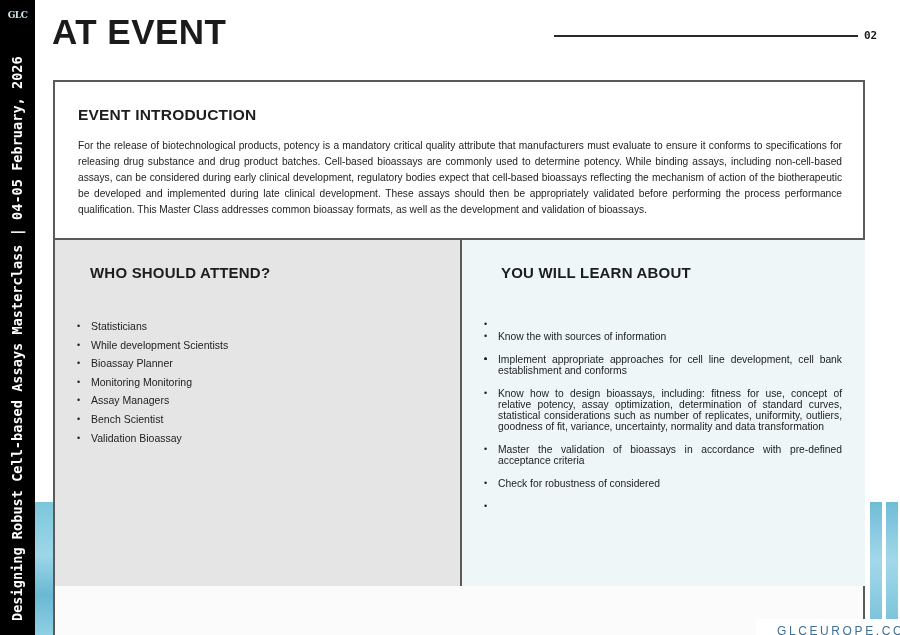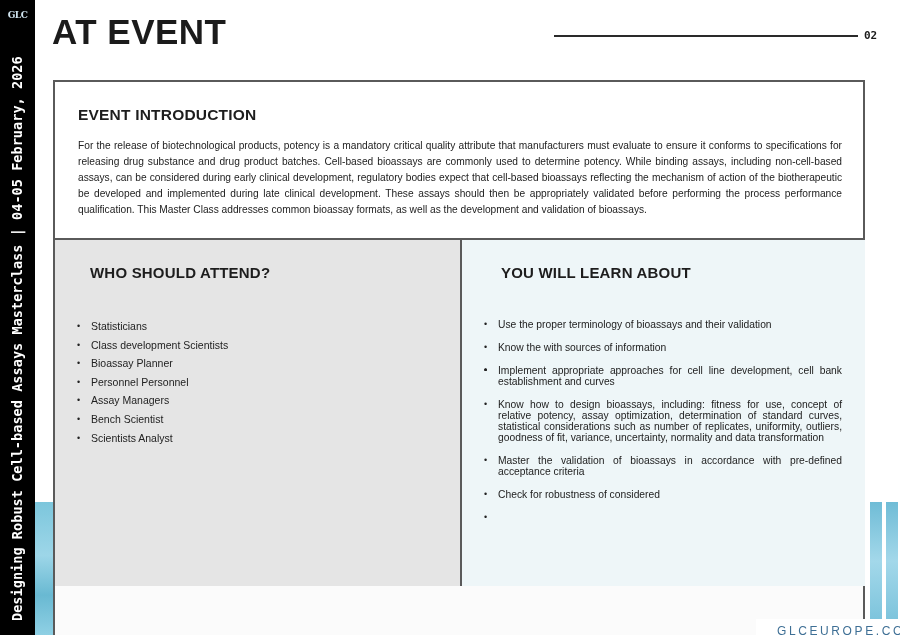--- a/index.html
+++ b/index.html
@@ -156,37 +156,37 @@
 <div class="card">
   <div class="intro">
     <h2>EVENT INTRODUCTION</h2>
     <p>For the release of biotechnological products, potency is a mandatory critical quality attribute that manufacturers must evaluate to ensure it conforms to specifications for releasing drug substance and drug product batches. Cell-based bioassays are commonly used to determine potency. While binding assays, including non-cell-based assays, can be considered during early clinical development, regulatory bodies expect that cell-based bioassays reflecting the mechanism of action of the biotherapeutic be developed and implemented during late clinical development. These assays should then be appropriately validated before performing the process performance qualification. This Master Class addresses common bioassay formats, as well as the development and validation of bioassays.</p>
   </div>
 
   <div class="col-left">
     <h3>WHO SHOULD ATTEND?</h3>
     <ul id="attend-list">
         <li><span class="bullet">•</span><span>Statisticians</span></li>
-        <li><span class="bullet">•</span><span>Class development Scientists</span></li>
+        <li><span class="bullet">•</span><span>While development Scientists</span></li>
         <li><span class="bullet">•</span><span>Bioassay Planner</span></li>
-        <li><span class="bullet">•</span><span>Personnel Personnel</span></li>
+        <li><span class="bullet">•</span><span>Monitoring Monitoring</span></li>
         <li><span class="bullet">•</span><span>Assay Managers</span></li>
         <li><span class="bullet">•</span><span>Bench Scientist</span></li>
-        <li><span class="bullet">•</span><span>Scientists Analyst</span></li>
+        <li><span class="bullet">•</span><span>Validation Bioassay</span></li>
       </ul>
   </div>
 
   <div class="col-right">
     <h3>YOU WILL LEARN ABOUT</h3>
     <ul id="learn-list">
-        <li><span class="bullet">•</span><span>Use the proper terminology of bioassays and their validation</span></li>
+        <li><span class="bullet">•</span></li>
         <li><span class="bullet">•</span><span>Know the with sources of information</span></li>
         <li><span class="bullet">•</span></li>
         <li><span class="bullet">•</span></li>
-        <li><span class="bullet">•</span><span>Implement appropriate approaches for cell line development, cell bank establishment and curves</span></li>
+        <li><span class="bullet">•</span><span>Implement appropriate approaches for cell line development, cell bank establishment and conforms</span></li>
         <li><span class="bullet">•</span><span>Know how to design bioassays, including: fitness for use, concept of relative potency, assay optimization, determination of standard curves, statistical considerations such as number of replicates, uniformity, outliers, goodness of fit, variance, uncertainty, normality and data transformation</span></li>
         <li><span class="bullet">•</span><span>Master the validation of bioassays in accordance with pre-defined acceptance criteria</span></li>
         <li><span class="bullet">•</span><span>Check for robustness of considered</span></li>
         <li><span class="bullet">•</span></li>
       </ul>
   </div>
 </div>
 
 <div class="footer-bg"></div>
 <div class="footer-url">GLCEUROPE.COM</div>

